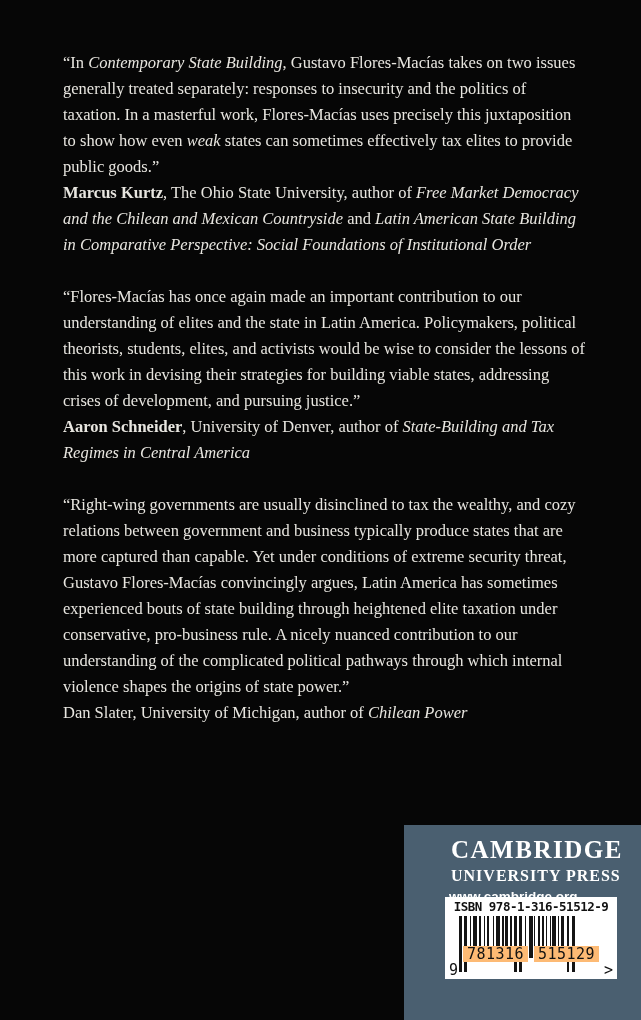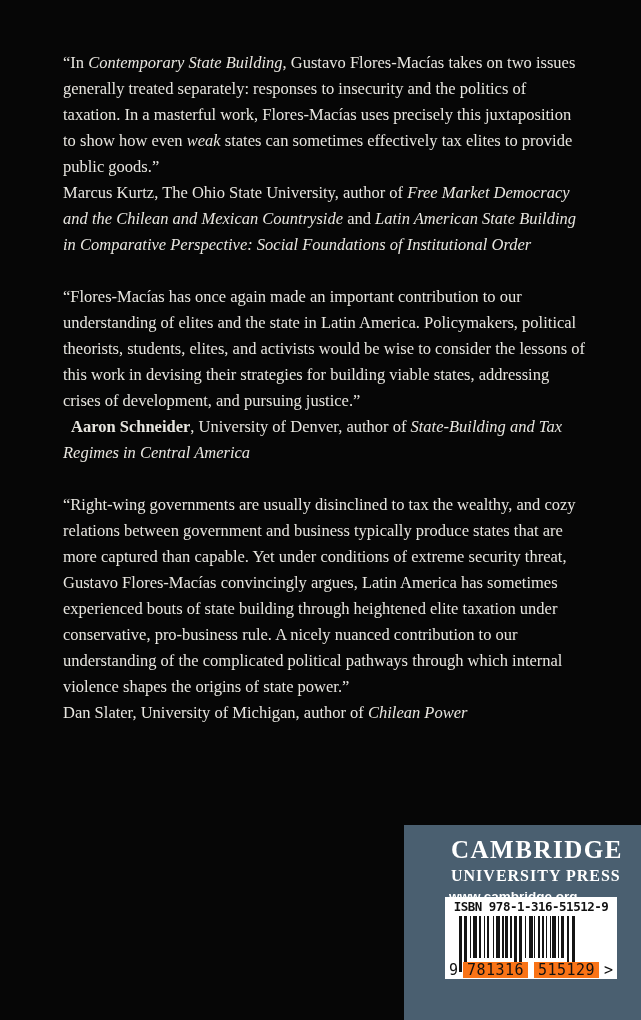--- a/index.html
+++ b/index.html
@@ -37,37 +37,37 @@
   .bars { position:absolute; left:14px; top:19px; height:56px;
           display:flex; align-items:flex-start; }
   .bars .b  { background:#141414; height:42px; }
   .bars .bt { background:#141414; height:56px; }
   .bars .s  { background:transparent; height:42px; }
   .digits { position:absolute; bottom:1px; left:2px; right:2px; height:17px;
             display:flex; align-items:flex-end;
             font-family:"DejaVu Sans Mono", monospace; font-size:15px;
             line-height:16px; }
   .digits .d9    { width:13px; text-align:center; }
-  .digits .grp   { flex:1; margin:0 3px; text-align:center; background:#f97316;
+  .digits .grp   { flex:1; margin:16px 3px; text-align:center; background:#fdba74;
                    letter-spacing:0.5px; }
   .digits .arrow { width:13px; text-align:center; }
 </style>
 </head>
 <body>
 
 <div class="cover" style="background: rgb(6, 6, 6);">
 
   <div class="reviews">
     <section class="review">
       <p class="quote"><span>“In </span><span style="font-style: italic;">Contemporary State Building</span><span>, Gustavo Flores-Macías takes on two issues generally treated separately: responses to insecurity and the politics of taxation. In a masterful work, Flores-Macías uses precisely this juxtaposition to show how even </span><span style="font-style: italic;">weak</span><span> states can sometimes effectively tax elites to provide public goods.”</span></p>
-      <p class="attr"><span style="font-weight: normal;">Marcus Kurtz</span><span>, The Ohio State University, author of </span><span style="font-style: italic;">Free Market Democracy and the Chilean and Mexican Countryside</span><span> and </span><span style="font-style: italic;">Latin American State Building in Comparative Perspective: Social Foundations of Institutional Order</span></p>
+      <p class="attr"><span style="font-weight: bold;">Marcus Kurtz</span><span>, The Ohio State University, author of </span><span style="font-style: italic;">Free Market Democracy and the Chilean and Mexican Countryside</span><span> and </span><span style="font-style: italic;">Latin American State Building in Comparative Perspective: Social Foundations of Institutional Order</span></p>
     </section>
     <section class="review">
       <p class="quote"><span>“Flores-Macías has once again made an important contribution to our understanding of elites and the state in Latin America. Policymakers, political theorists, students, elites, and activists would be wise to consider the lessons of this work in devising their strategies for building viable states, addressing crises of development, and pursuing justice.”</span></p>
-      <p class="attr"><span style="font-weight: bold; margin-left: 8px;">Aaron Schneider</span><span>, University of Denver, author of </span><span style="font-style: italic;">State-Building and Tax Regimes in Central America</span></p>
+      <p class="attr"><span style="font-weight: bold;">Aaron Schneider</span><span>, University of Denver, author of </span><span style="font-style: italic;">State-Building and Tax Regimes in Central America</span></p>
     </section>
     <section class="review">
       <p class="quote"><span>“Right-wing governments are usually disinclined to tax the wealthy, and cozy relations between government and business typically produce states that are more captured than capable. Yet under conditions of extreme security threat, Gustavo Flores-Macías convincingly argues, Latin America has sometimes experienced bouts of state building through heightened elite taxation under conservative, pro-business rule. A nicely nuanced contribution to our understanding of the complicated political pathways through which internal violence shapes the origins of state power.”</span></p>
       <p class="attr"><span style="font-weight: normal;">Dan Slater</span><span>, University of Michigan, author of </span><span style="font-style: italic;">Chilean Power</span></p>
     </section>
   </div>
 
 
   <div class="panel" style="background: rgb(74, 95, 112);">
     <div class="press-name">CAMBRIDGE</div>

